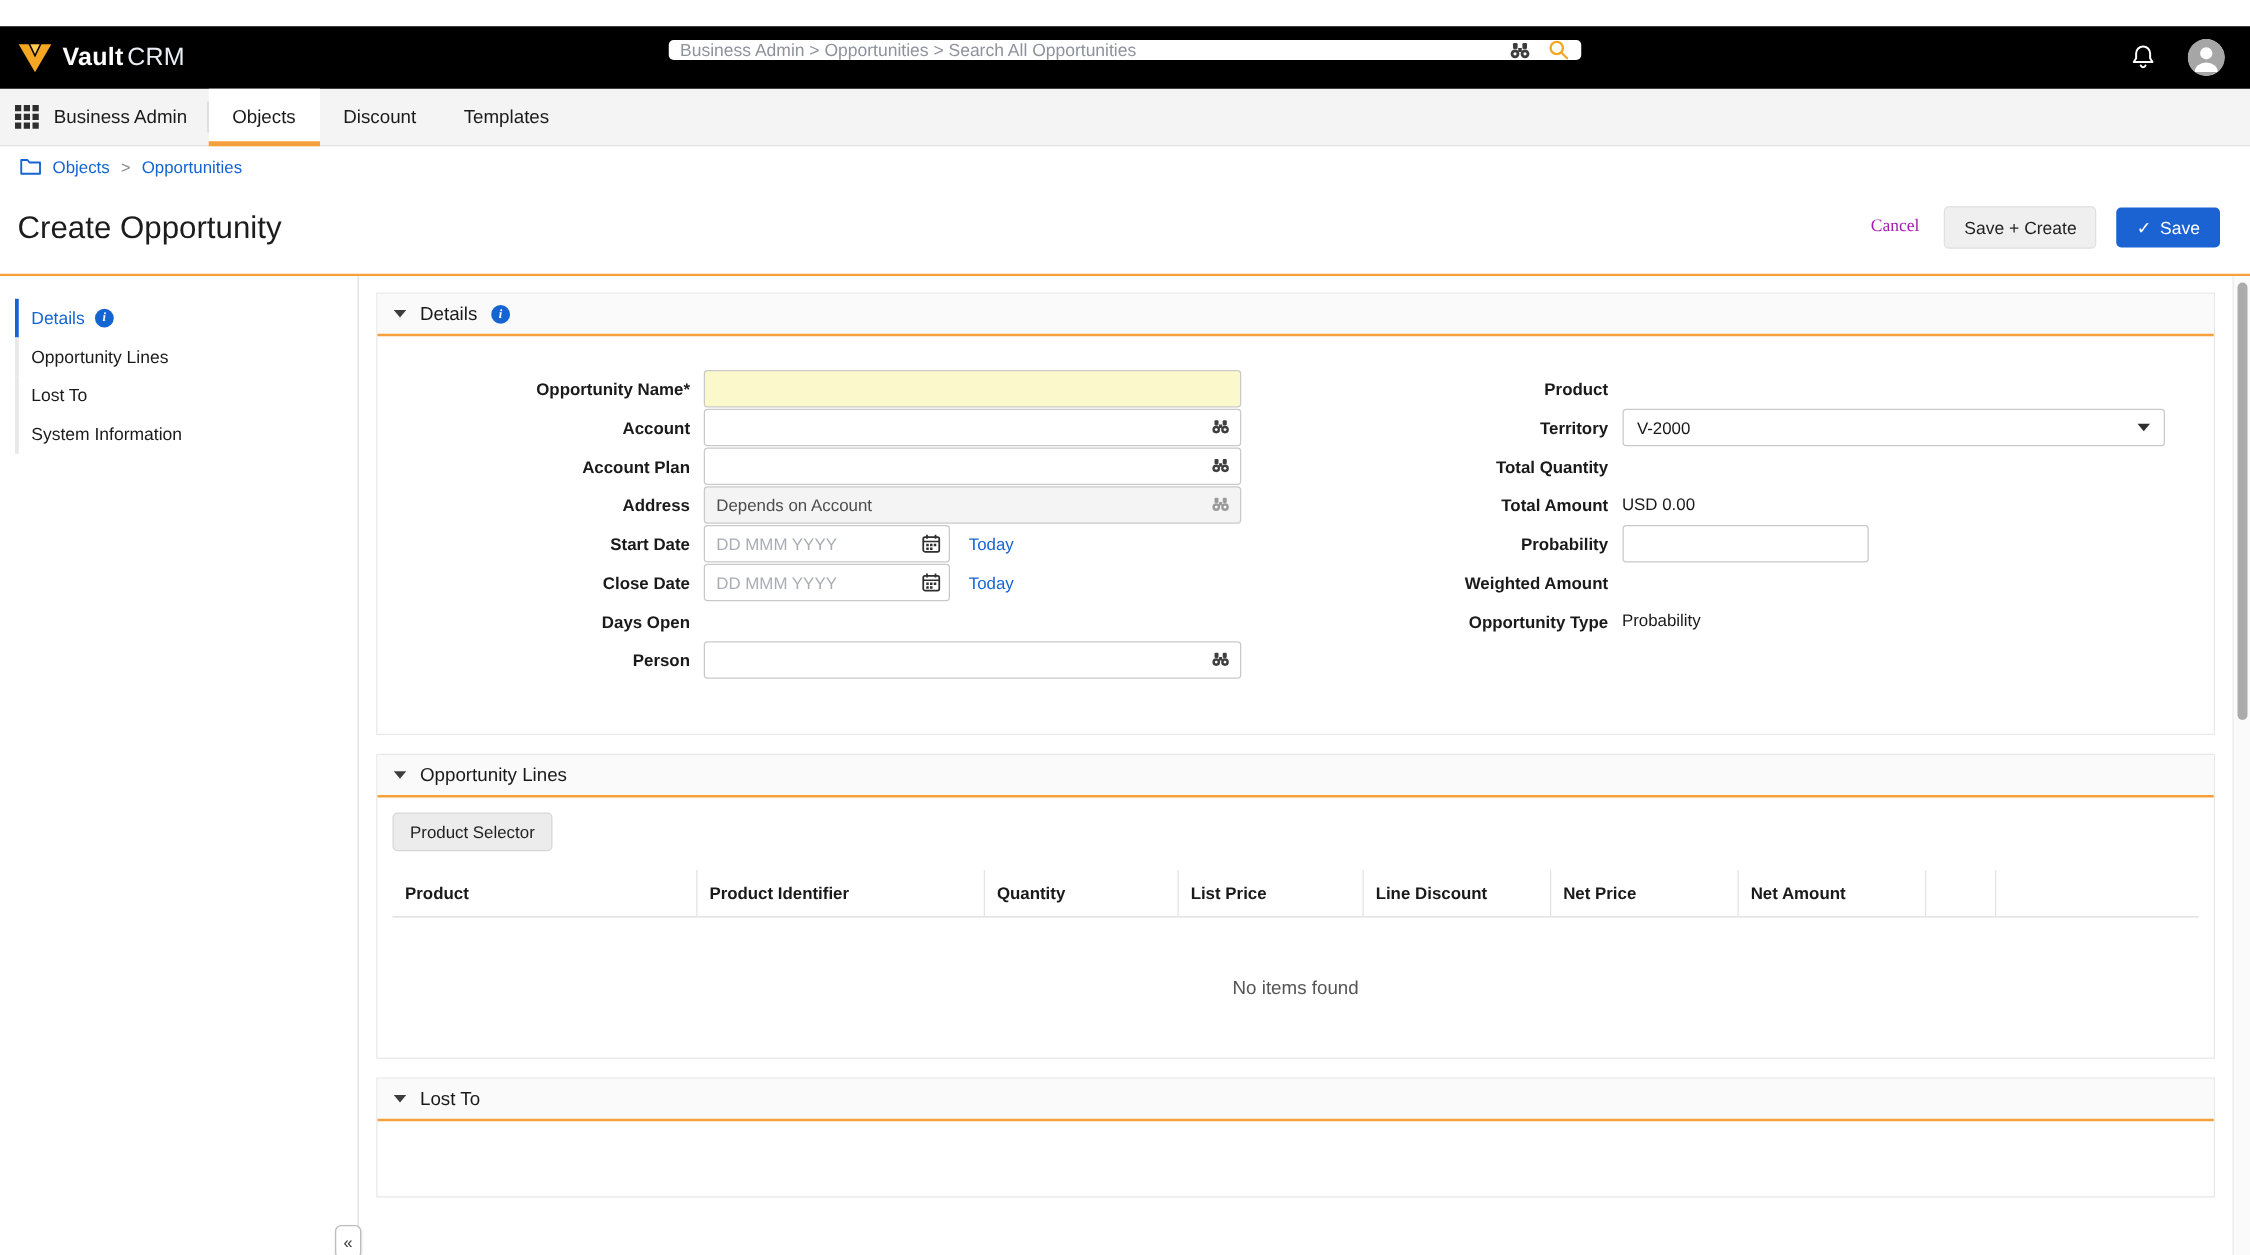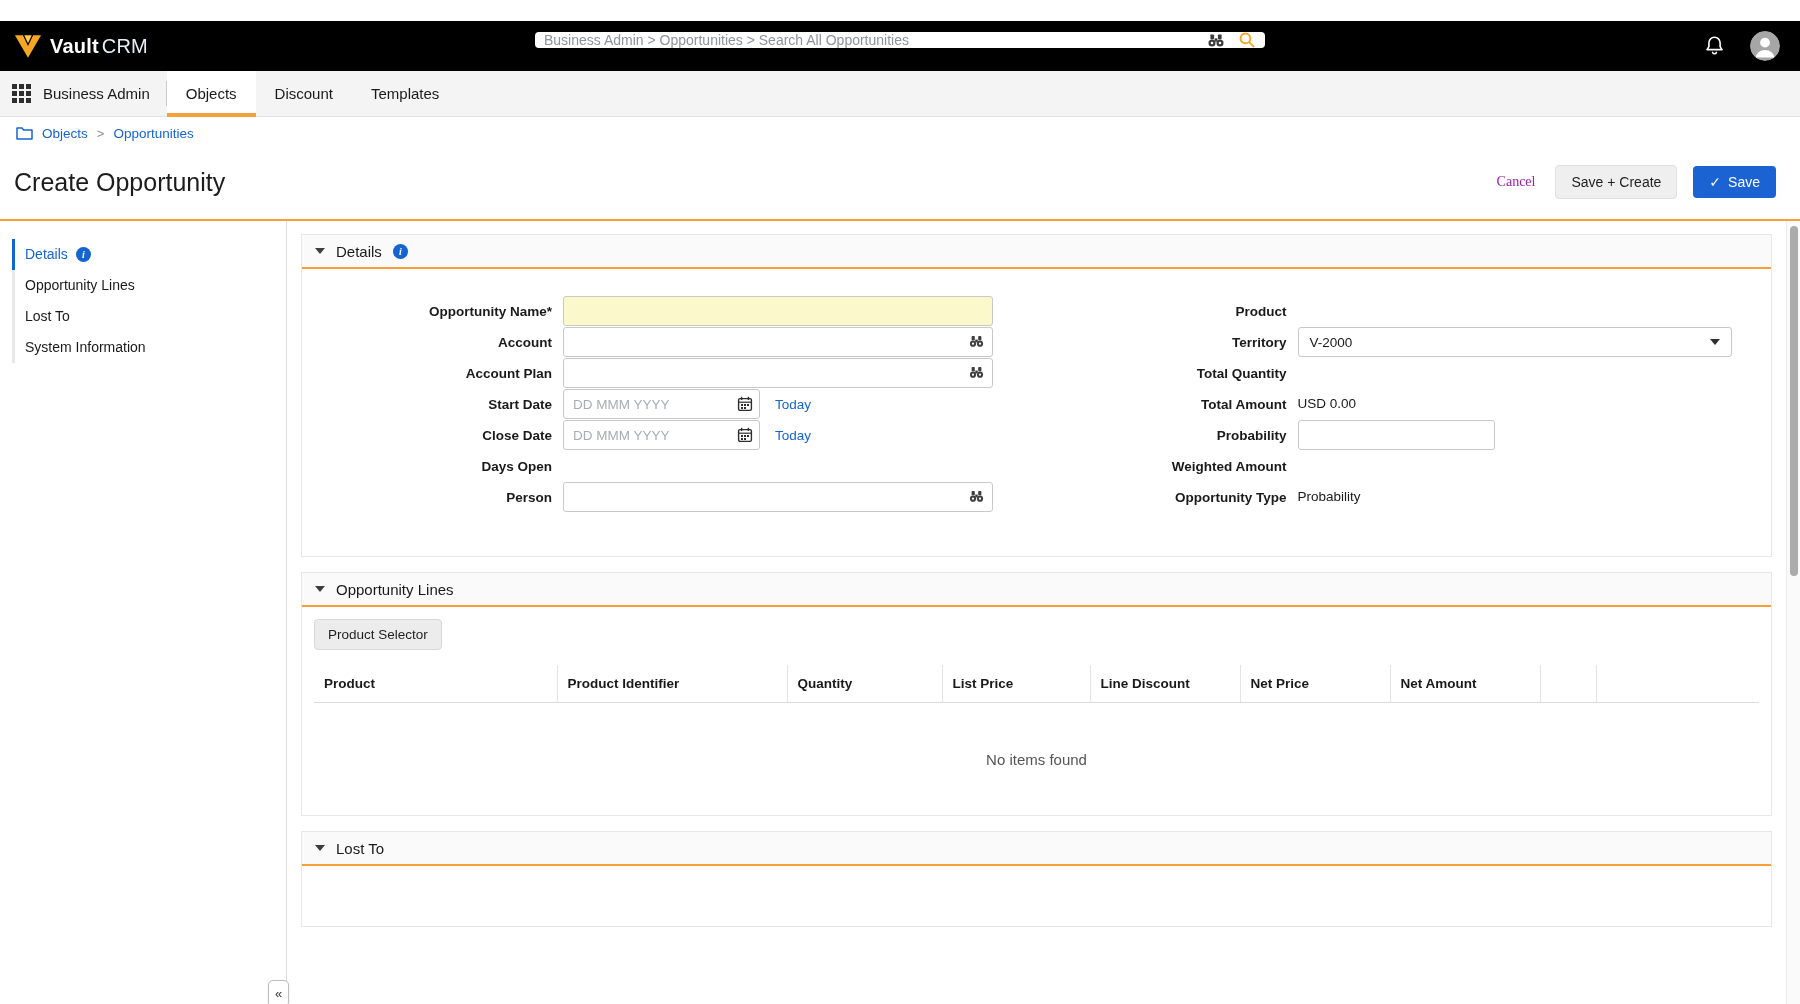--- a/index.html
+++ b/index.html
@@ -261,20 +261,34 @@
                     <circle cx="7" cy="13.8" r="4.4"></circle>
                     <circle cx="17" cy="13.8" r="4.4"></circle>
                     <circle cx="7" cy="13.8" r="1.6" fill="#fff"></circle>
                     <circle cx="17" cy="13.8" r="1.6" fill="#fff"></circle>
                   </svg>
                 </span></div>
             </div>
             <div class="frow">
               <label class="flabel">Account Plan</label>
               <div class="lookup"><input class="finput" value="" style=""><span class="lookup-icon">
+                  <svg width="17" height="14" viewBox="0 0 24 20" fill="currentColor">
+                    <rect x="5" y="3" width="4.6" height="6" rx="1.2"></rect>
+                    <rect x="14.4" y="3" width="4.6" height="6" rx="1.2"></rect>
+                    <rect x="10.2" y="8" width="3.6" height="4"></rect>
+                    <circle cx="7" cy="13.8" r="4.4"></circle>
+                    <circle cx="17" cy="13.8" r="4.4"></circle>
+                    <circle cx="7" cy="13.8" r="1.6" fill="#fff"></circle>
+                    <circle cx="17" cy="13.8" r="1.6" fill="#fff"></circle>
+                  </svg>
+                </span></div>
+            </div>
+            <div class="frow">
+              <label class="flabel">Address</label>
+              <div class="lookup disabled"><input class="finput" readonly="" value="Depends on Account" style=""><span class="lookup-icon">
                   <svg width="17" height="14" viewBox="0 0 24 20" fill="currentColor">
                     <rect x="5" y="3" width="4.6" height="6" rx="1.2"></rect>
                     <rect x="14.4" y="3" width="4.6" height="6" rx="1.2"></rect>
                     <rect x="10.2" y="8" width="3.6" height="4"></rect>
                     <circle cx="7" cy="13.8" r="4.4"></circle>
                     <circle cx="17" cy="13.8" r="4.4"></circle>
                     <circle cx="7" cy="13.8" r="1.6" fill="#fff"></circle>
                     <circle cx="17" cy="13.8" r="1.6" fill="#fff"></circle>
                   </svg>
                 </span></div>

